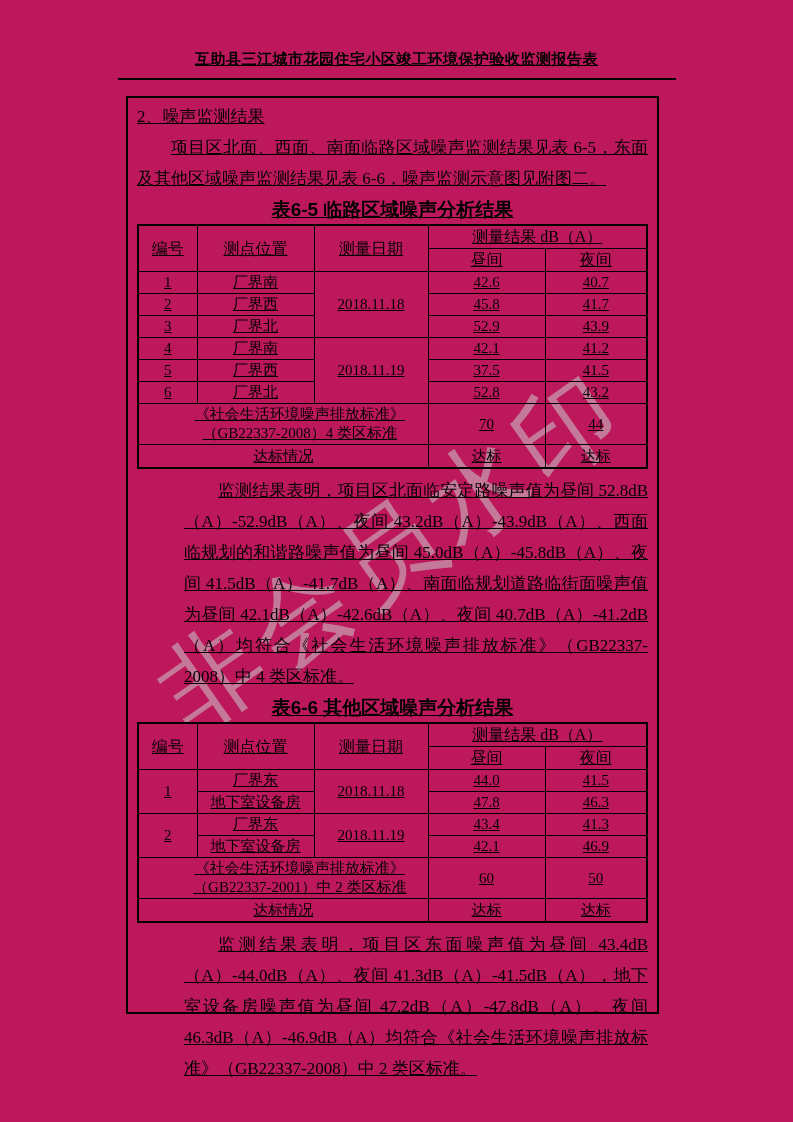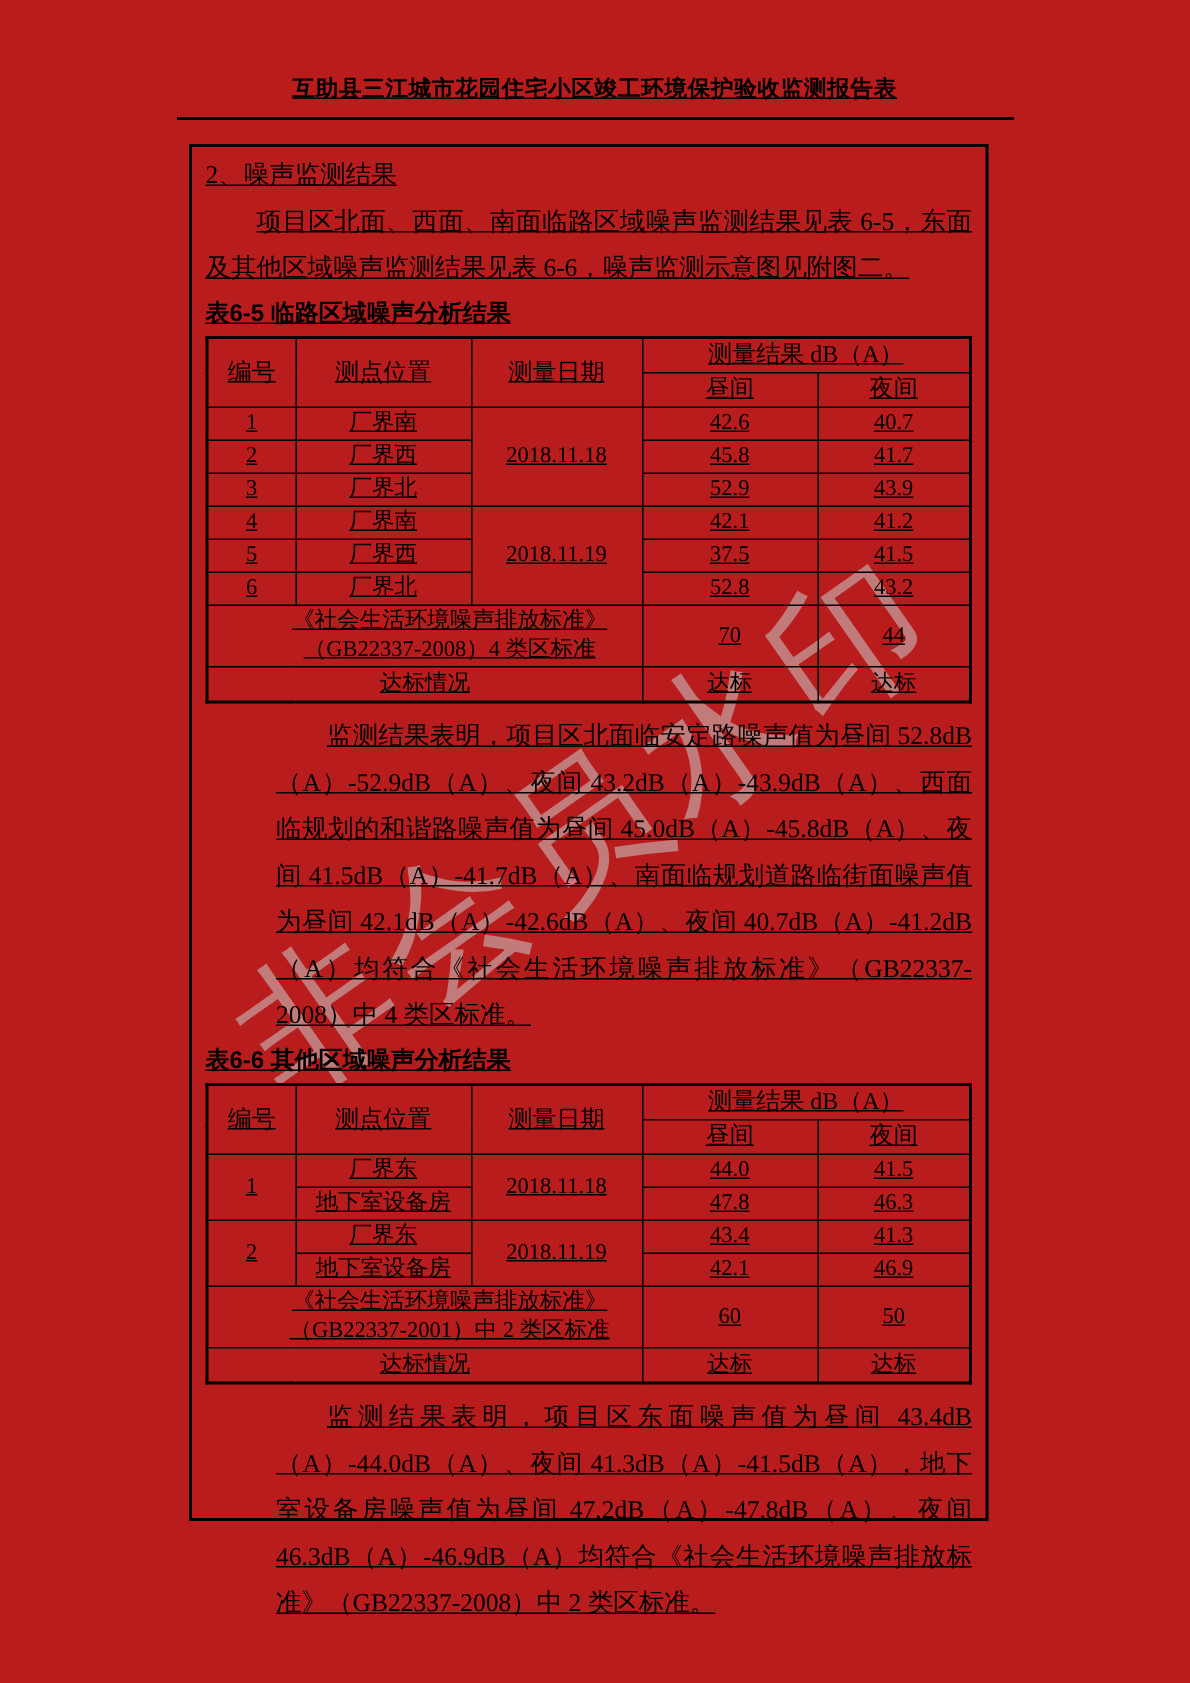--- a/index.html
+++ b/index.html
@@ -1,20 +1,20 @@
 <!DOCTYPE html>
 <html><head>
 <meta charset="utf-8">
 <style>
   html, body { margin: 0; padding: 0; background: #ffffff; }
   .page {
     position: relative;
     width: 793px;
     height: 1122px;
-    background: #b91c1c;
+    background: #be185d;
     overflow: hidden;
     font-family: "Liberation Serif", "DejaVu Serif", serif;
     color: #000000;
   }
   .header-title {
     position: absolute;
     top: 50px;
     left: 0;
     width: 100%;
     text-align: center;
@@ -68,24 +68,24 @@
   }
   .para {
     margin: 0;
     text-indent: 2em;
     line-height: 31px;
     text-align: justify;
     font-size: 17px;
   }
   .para.tight-top { margin-top: 6px; margin-left: 47px; }
   .table-title {
-    text-align: left;
+    text-align: center;
     font-family: "Liberation Sans", "DejaVu Sans", sans-serif;
     font-weight: bold;
-    font-size: 16px;
+    font-size: 19px;
     line-height: 20px;
     margin: 6px 0 4px 0;
   }
   table.data-table {
     width: 100%;
     border-collapse: collapse;
     table-layout: fixed;
     border: 2px solid #000000;
   }
   table.data-table td {

